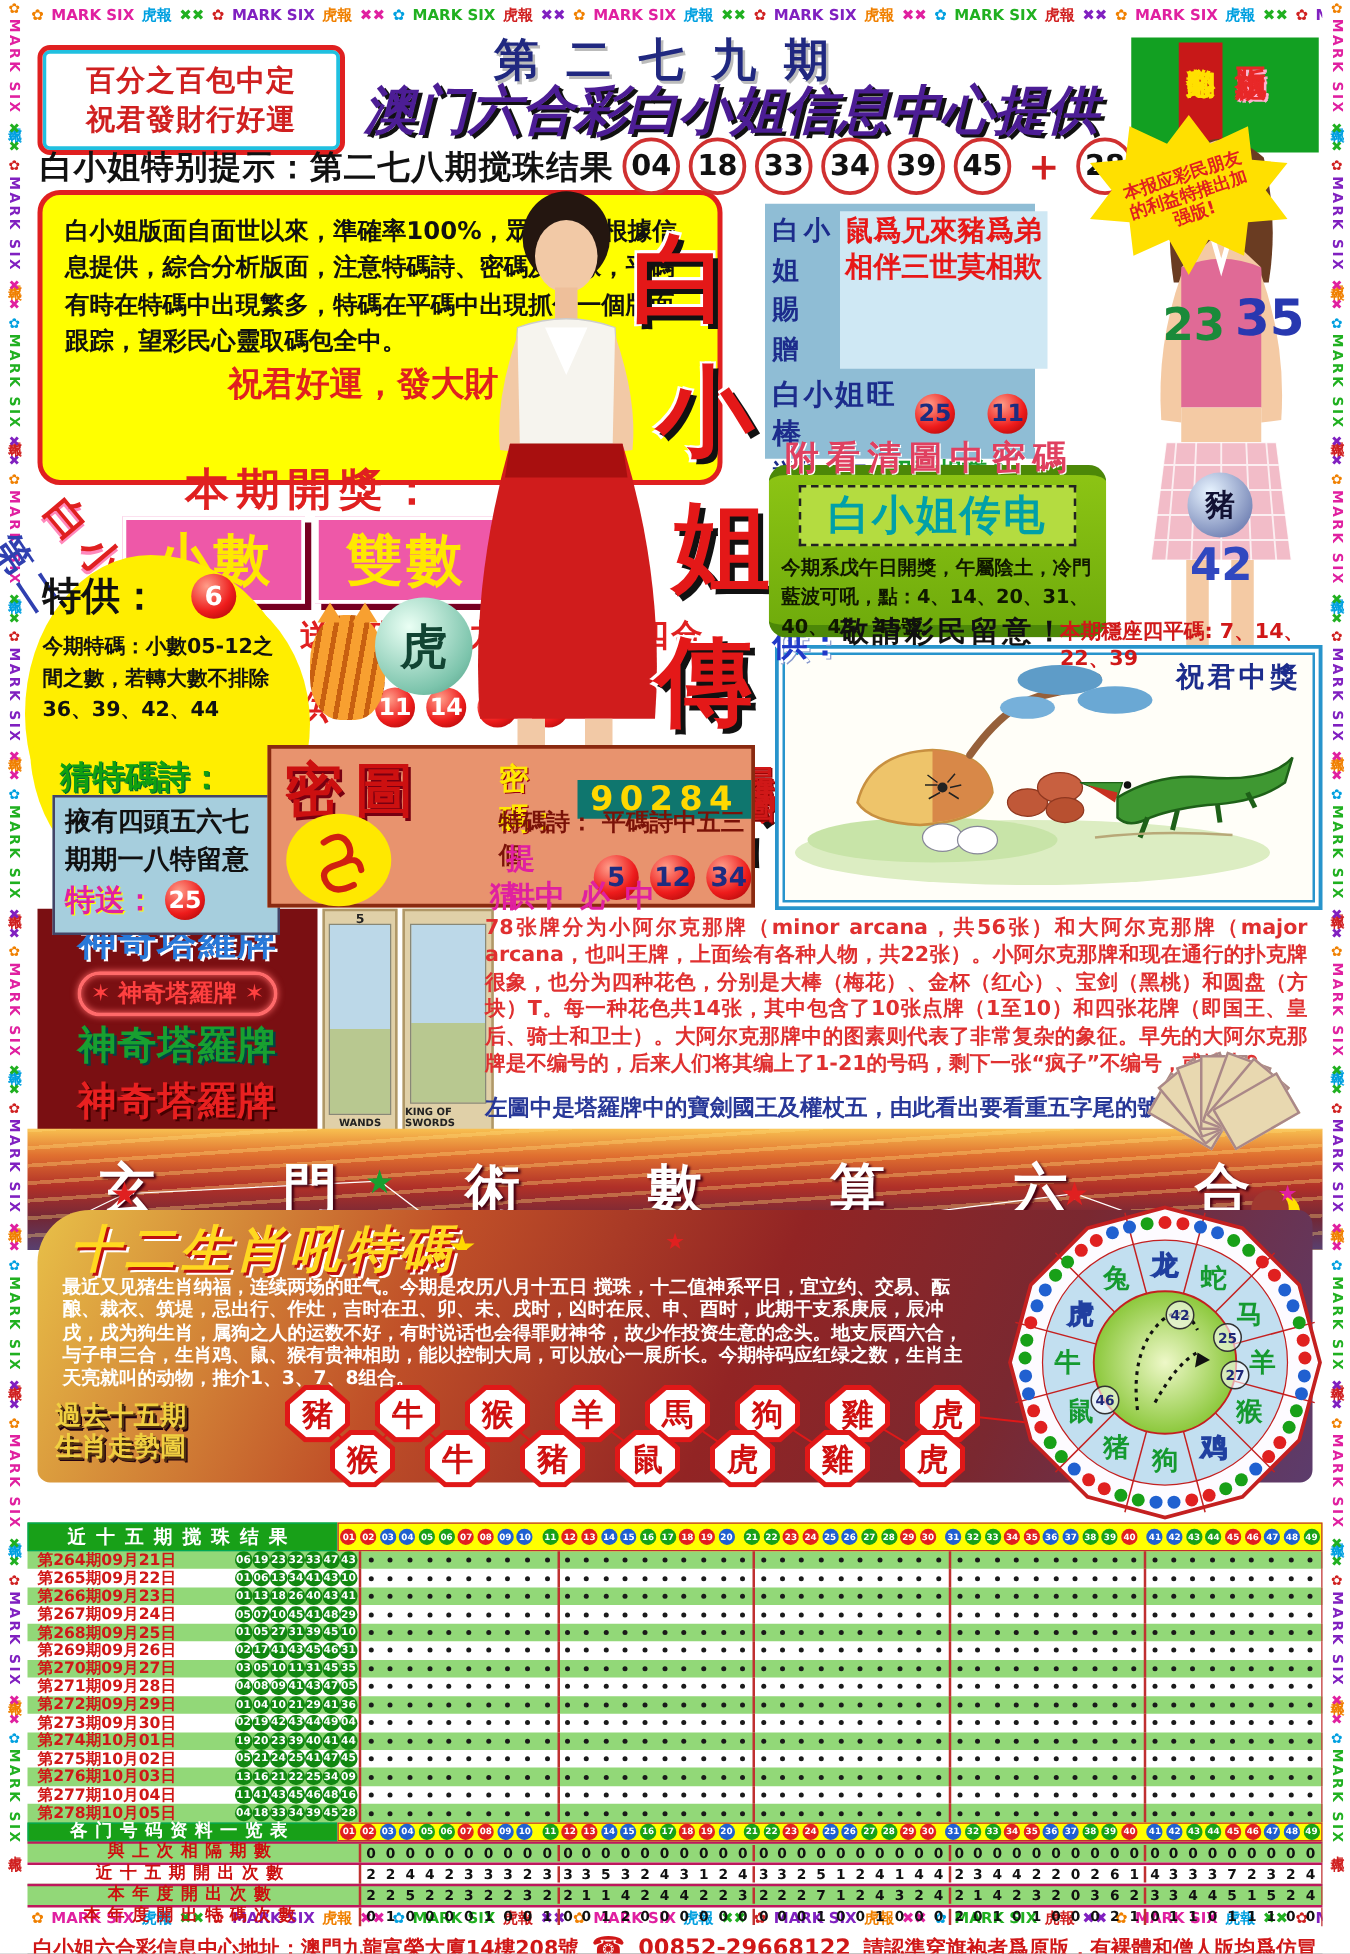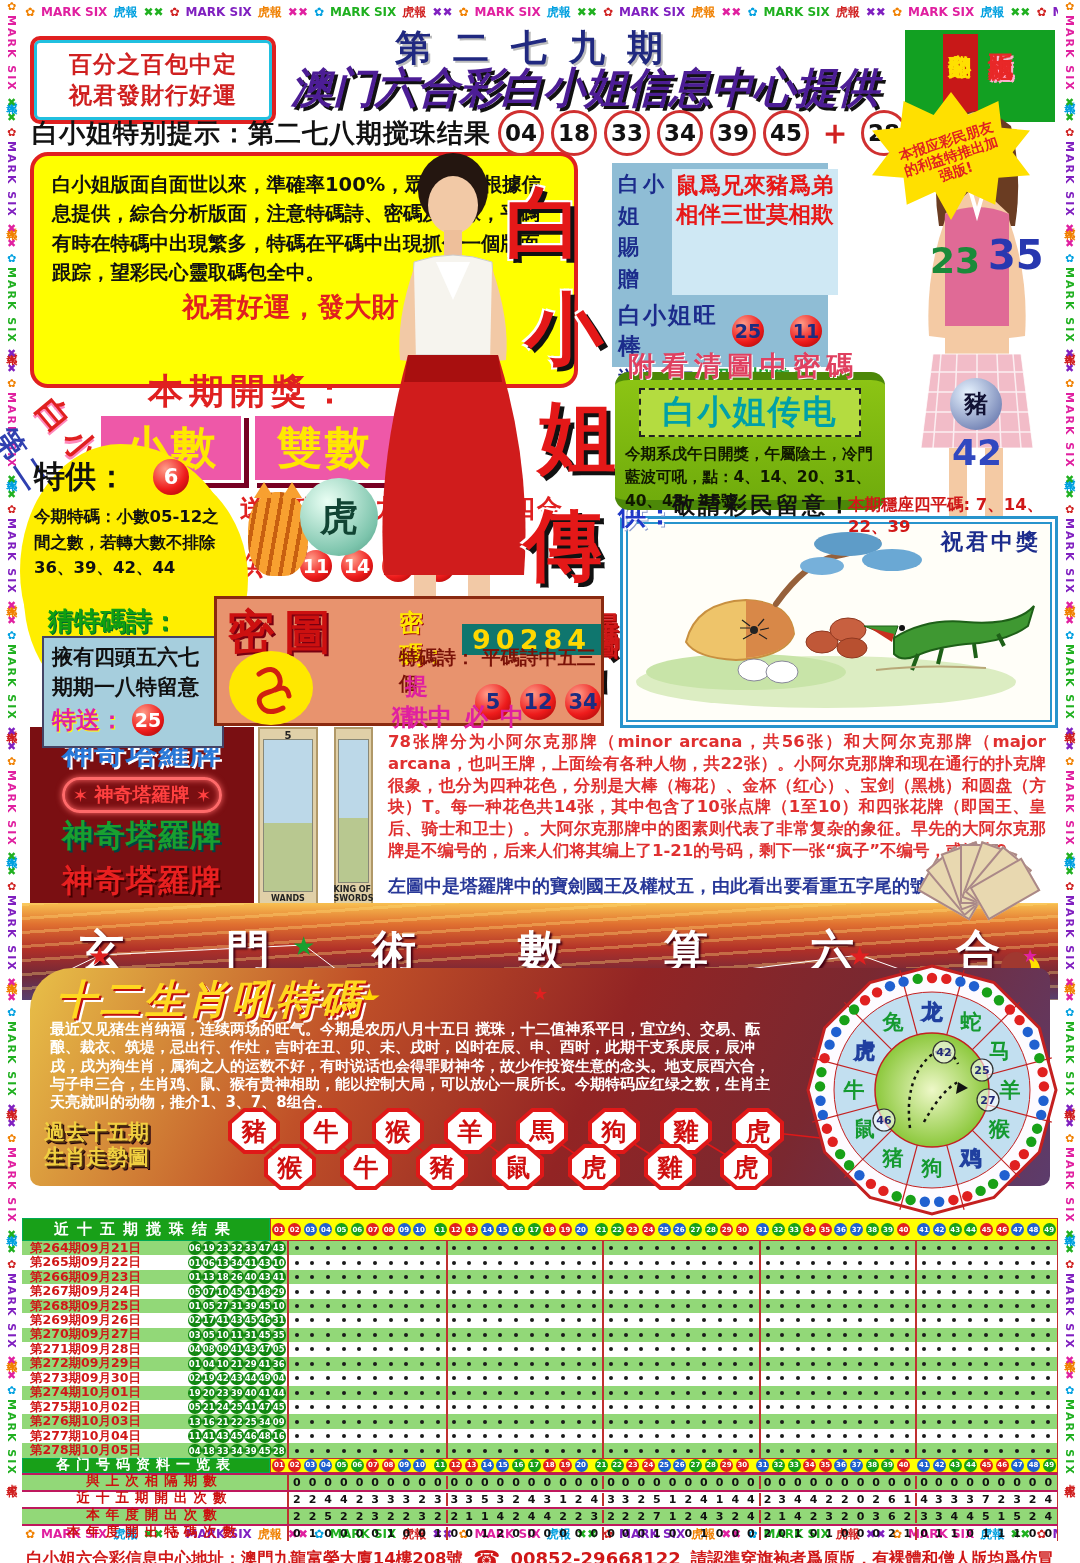--- a/index.html
+++ b/index.html
@@ -415,21 +415,21 @@
       <span>✶</span>
     </div>
     <div class="tbrand green">神奇塔羅牌</div>
     <div class="tbrand red">神奇塔羅牌</div>
   </div>
   <div class="tcard" style="left:258px;width:60px;">
     <span class="num">5</span>
     <div class="art"></div>
     <div class="cap">WANDS</div>
   </div>
-  <div class="tcard" style="left:334px;width:39px;">
+  <div class="tcard" style="left:322px;width:73px;">
     <div class="art"></div>
     <div class="cap">KING OF SWORDS</div>
   </div>
   <div class="abs tarot-body">78张牌分为小阿尔克那牌（minor arcana，共56张）和大阿尔克那牌（major arcana，也叫王牌，上面绘有各种人物，共22张）。小阿尔克那牌和现在通行的扑克牌很象，也分为四种花色，分别是大棒（梅花）、金杯（红心）、宝剑（黑桃）和圆盘（方块）T。每一种花色共14张，其中包含了10张点牌（1至10）和四张花牌（即国王、皇后、骑士和卫士）。大阿尔克那牌中的图素则代表了非常复杂的象征。早先的大阿尔克那牌是不编号的，后来人们将其编上了1-21的号码，剩下一张“疯子”不编号，或编为0。</div>
   <div class="abs tarot-foot">左圖中是塔羅牌中的寶劍國王及權杖五，由此看出要看重五字尾的號碼？</div>
   <div class="abs fan">
     <i style="transform:rotate(-60deg);"></i>
       <i style="transform:rotate(-40deg);"></i>
       <i style="transform:rotate(-20deg);"></i>
     <i style="transform:rotate(0deg);"></i>

